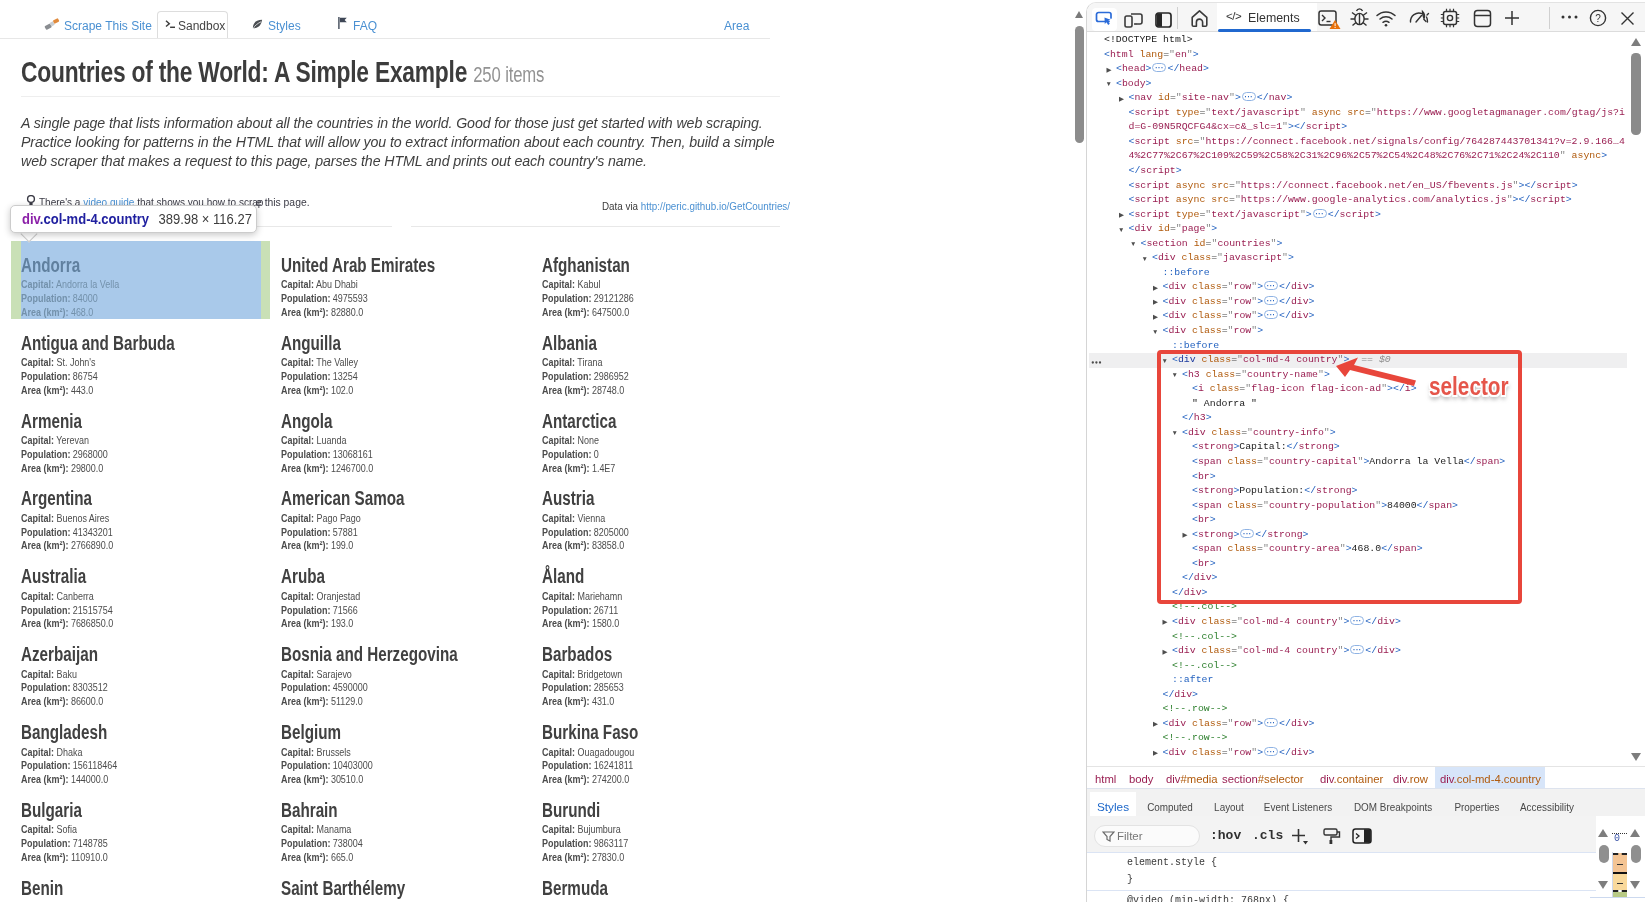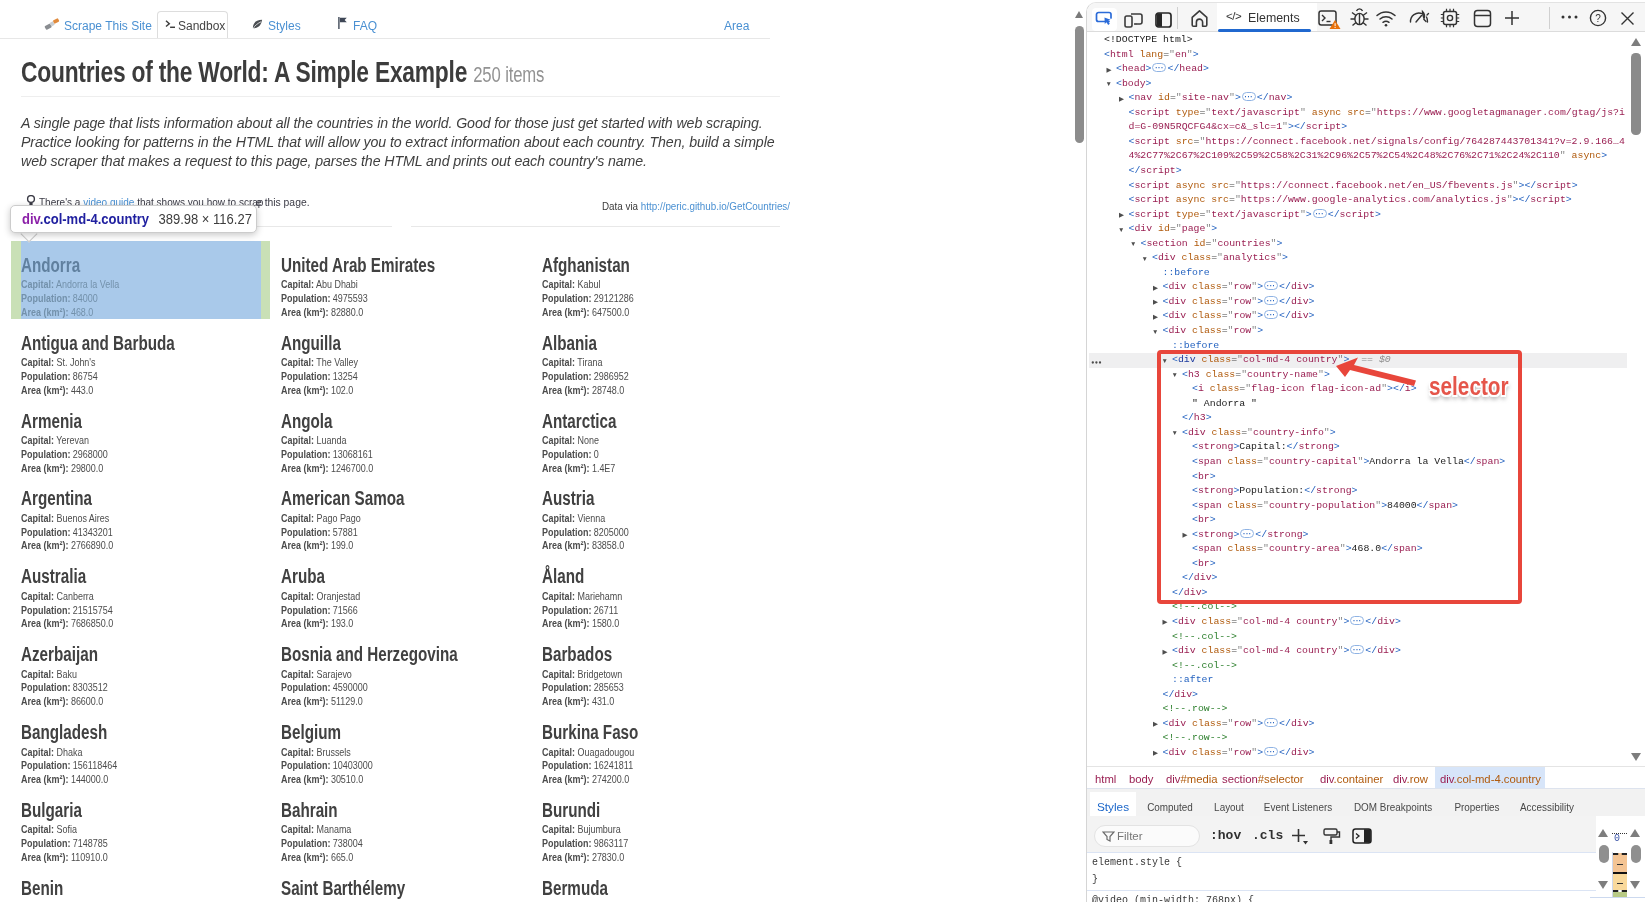--- a/index.html
+++ b/index.html
@@ -86,21 +86,21 @@
 #stab { position:absolute; left:1090px; top:792px; width:46px; height:24px; background:#fff; z-index:1; }
 #stabtxt { position:absolute; left:1113px; top:800px; font-size:11.8px; color:#1b66c9; transform:translateX(-50%); z-index:2; }
 .ptab { position:absolute; top:800px; font-size:11.8px; color:#484848; transform:translateX(-50%) scaleX(0.84); white-space:nowrap; z-index:2; }
 
 #fpill { position:absolute; left:1094px; top:825px; width:106px; height:22px; background:#fbfbfb;
   border:1px solid #e3e3e3; border-radius:11px; z-index:2; }
 #ftxt { position:absolute; left:1117px; top:830px; font-size:11.5px; color:#767676; z-index:3; }
 .fbtn { position:absolute; top:828px; font-size:13px; font-weight:bold; color:#303030; z-index:2;
   font-family:"Liberation Mono",monospace; }
 .sepline { position:absolute; height:1px; background:#dbe4f4; }
-.mono10 { position:absolute; font-family:"Liberation Mono",monospace; font-size:10px; color:#3a3a3a; }
+.mono10 { position:absolute; font-family:"Liberation Mono",monospace; font-size:10px; color:#3a3a3a;margin-left:35px; }
 
 .tri-up { position:absolute; width:0; height:0; border-left:5px solid transparent; border-right:5px solid transparent;
   border-bottom:8px solid #7d7d7d; }
 .tri-dn { position:absolute; width:0; height:0; border-left:5px solid transparent; border-right:5px solid transparent;
   border-top:8px solid #7d7d7d; }
 .mthumb { position:absolute; width:10px; height:18px; background:#8f8f8f; border-radius:5px; }
 </style></head>
 <body>
 
 <svg class="abs" style="left:44px;top:17px" width="16" height="14" viewBox="0 0 20 16">
@@ -356,21 +356,21 @@
 <div class="ln" style="left:1128.5px;top:163.97px"><s class="pb">&lt;/</s><s class="pt">script</s><s class="pb">&gt;</s></div>
 <div class="ln" style="left:1128.5px;top:178.53px"><s class="pb">&lt;</s><s class="pt">script</s> <s class="pa">async</s> <s class="pa">src</s><s class="peq">=</s><s class="pq">"</s><s class="pv">https://connect.facebook.net/en_US/fbevents.js</s><s class="pq">"</s><s class="pb">&gt;</s><s class="pb">&lt;/</s><s class="pt">script</s><s class="pb">&gt;</s></div>
 <div class="ln" style="left:1128.5px;top:193.08px"><s class="pb">&lt;</s><s class="pt">script</s> <s class="pa">async</s> <s class="pa">src</s><s class="peq">=</s><s class="pq">"</s><s class="pv">https://www.google-analytics.com/analytics.js</s><s class="pq">"</s><s class="pb">&gt;</s><s class="pb">&lt;/</s><s class="pt">script</s><s class="pb">&gt;</s></div>
 <s class="arr" style="left:1119.0px;top:211.03px">▶</s>
 <div class="ln" style="left:1128.5px;top:207.63px"><s class="pb">&lt;</s><s class="pt">script</s> <s class="pa">type</s><s class="peq">=</s><s class="pq">"</s><s class="pv">text/javascript</s><s class="pq">"</s><s class="pb">&gt;</s><s class="pill">···</s><s class="pb">&lt;/</s><s class="pt">script</s><s class="pb">&gt;</s></div>
 <s class="arr" style="left:1118.0px;top:225.77px">▼</s>
 <div class="ln" style="left:1128.5px;top:222.17px"><s class="pb">&lt;</s><s class="pt">div</s> <s class="pa">id</s><s class="peq">=</s><s class="pq">"</s><s class="pv">page</s><s class="pq">"</s><s class="pb">&gt;</s></div>
 <s class="arr" style="left:1130.0px;top:240.32px">▼</s>
 <div class="ln" style="left:1140.5px;top:236.72px"><s class="pb">&lt;</s><s class="pt">section</s> <s class="pa">id</s><s class="peq">=</s><s class="pq">"</s><s class="pv">countries</s><s class="pq">"</s><s class="pb">&gt;</s></div>
 <s class="arr" style="left:1141.5px;top:254.88px">▼</s>
-<div class="ln" style="left:1152px;top:251.28px"><s class="pb">&lt;</s><s class="pt">div</s> <s class="pa">class</s><s class="peq">=</s><s class="pq">"</s><s class="pv">analytics</s><s class="pq">"</s><s class="pb">&gt;</s></div>
+<div class="ln" style="left:1152px;top:251.28px"><s class="pb">&lt;</s><s class="pt">div</s> <s class="pa">class</s><s class="peq">=</s><s class="pq">"</s><s class="pv">javascript</s><s class="pq">"</s><s class="pb">&gt;</s></div>
 <div class="ln" style="left:1162.5px;top:265.83px"><s class="pb">::before</s></div>
 <s class="arr" style="left:1153.0px;top:283.78px">▶</s>
 <div class="ln" style="left:1162.5px;top:280.38px"><s class="pb">&lt;</s><s class="pt">div</s> <s class="pa">class</s><s class="peq">=</s><s class="pq">"</s><s class="pv">row</s><s class="pq">"</s><s class="pb">&gt;</s><s class="pill">···</s><s class="pb">&lt;/</s><s class="pt">div</s><s class="pb">&gt;</s></div>
 <s class="arr" style="left:1153.0px;top:298.33px">▶</s>
 <div class="ln" style="left:1162.5px;top:294.93px"><s class="pb">&lt;</s><s class="pt">div</s> <s class="pa">class</s><s class="peq">=</s><s class="pq">"</s><s class="pv">row</s><s class="pq">"</s><s class="pb">&gt;</s><s class="pill">···</s><s class="pb">&lt;/</s><s class="pt">div</s><s class="pb">&gt;</s></div>
 <s class="arr" style="left:1153.0px;top:312.88px">▶</s>
 <div class="ln" style="left:1162.5px;top:309.48px"><s class="pb">&lt;</s><s class="pt">div</s> <s class="pa">class</s><s class="peq">=</s><s class="pq">"</s><s class="pv">row</s><s class="pq">"</s><s class="pb">&gt;</s><s class="pill">···</s><s class="pb">&lt;/</s><s class="pt">div</s><s class="pb">&gt;</s></div>
 <s class="arr" style="left:1152.0px;top:327.63px">▼</s>
 <div class="ln" style="left:1162.5px;top:324.03px"><s class="pb">&lt;</s><s class="pt">div</s> <s class="pa">class</s><s class="peq">=</s><s class="pq">"</s><s class="pv">row</s><s class="pq">"</s><s class="pb">&gt;</s></div>
 <div class="ln" style="left:1172px;top:338.58px"><s class="pb">::before</s></div>

